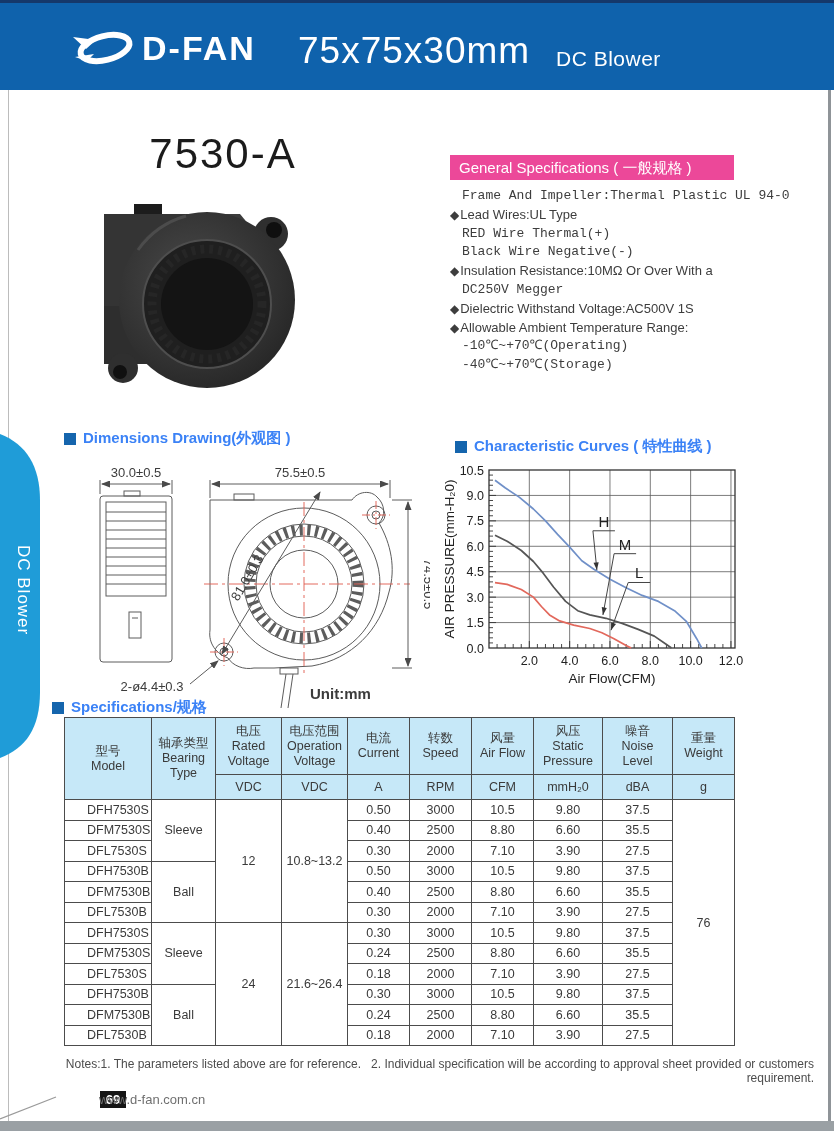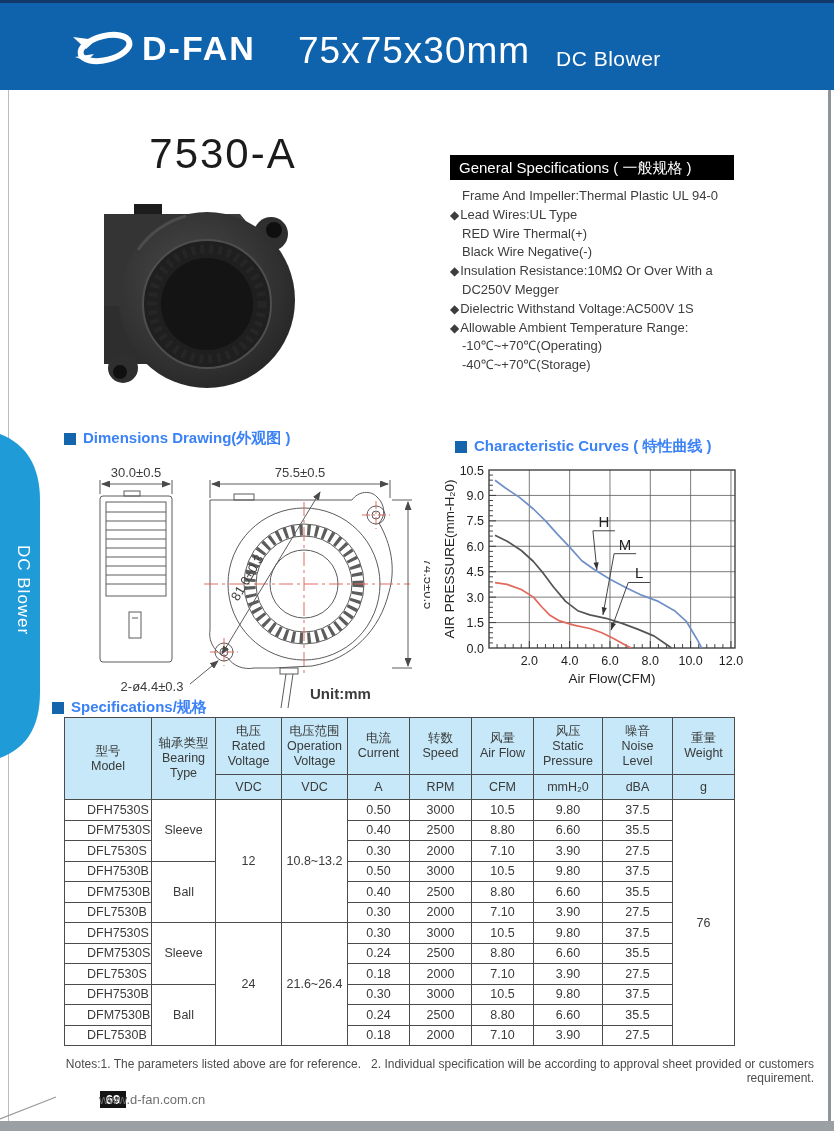--- a/index.html
+++ b/index.html
@@ -20,24 +20,24 @@
   .bottom-strip{left:0;top:1121px;width:834px;height:10px;background:#9aa0a4;}
 
   
   .side-tab{left:0;top:430px;}
   .side-tab-label{left:13px;top:545px;writing-mode:vertical-rl;color:#fff;font-size:17px;letter-spacing:1px;}
 
   
   .product-title{left:118px;top:130px;width:210px;text-align:center;font-size:42px;color:#1b1b1b;letter-spacing:2px;}
 
   
-  .gs-bar{left:450px;top:155px;width:284px;height:25px;background:#000000;color:#fff;font-size:15px;font-weight:500;line-height:25px;padding-left:9px;box-sizing:border-box;}
+  .gs-bar{left:450px;top:155px;width:284px;height:25px;background:#ec4899;color:#fff;font-size:15px;font-weight:500;line-height:25px;padding-left:9px;box-sizing:border-box;}
   .gs-list{left:450px;top:187px;width:300px;}
   .spec-line{font-size:13px;line-height:18.8px;color:#3d3d3d;white-space:nowrap;}
-  .spec-line.cont{padding-left:12px;}
+  .spec-line.cont{padding-left:12px;font-family:Liberation Mono, monospace;}
   .diamond{margin-right:1px;font-size:12px;color:#3d3d3d;}
 
   
   .sec-title{display:flex;align-items:center;gap:7px;font-size:15px;font-weight:600;color:#3b82f6;}
   .blue-sq{width:12px;height:12px;background:#1565ad;flex:none;}
 
   
   .spec-table{left:64px;top:717px;border-collapse:collapse;table-layout:fixed;width:670px;font-size:12.5px;color:#3a3a3a;}
   .spec-table th,.spec-table td{border:1px solid #4c4c4c;padding:0 2px;text-align:center;font-weight:400;}
   .spec-table thead th{background:#c6e8f8;line-height:1.2;}

